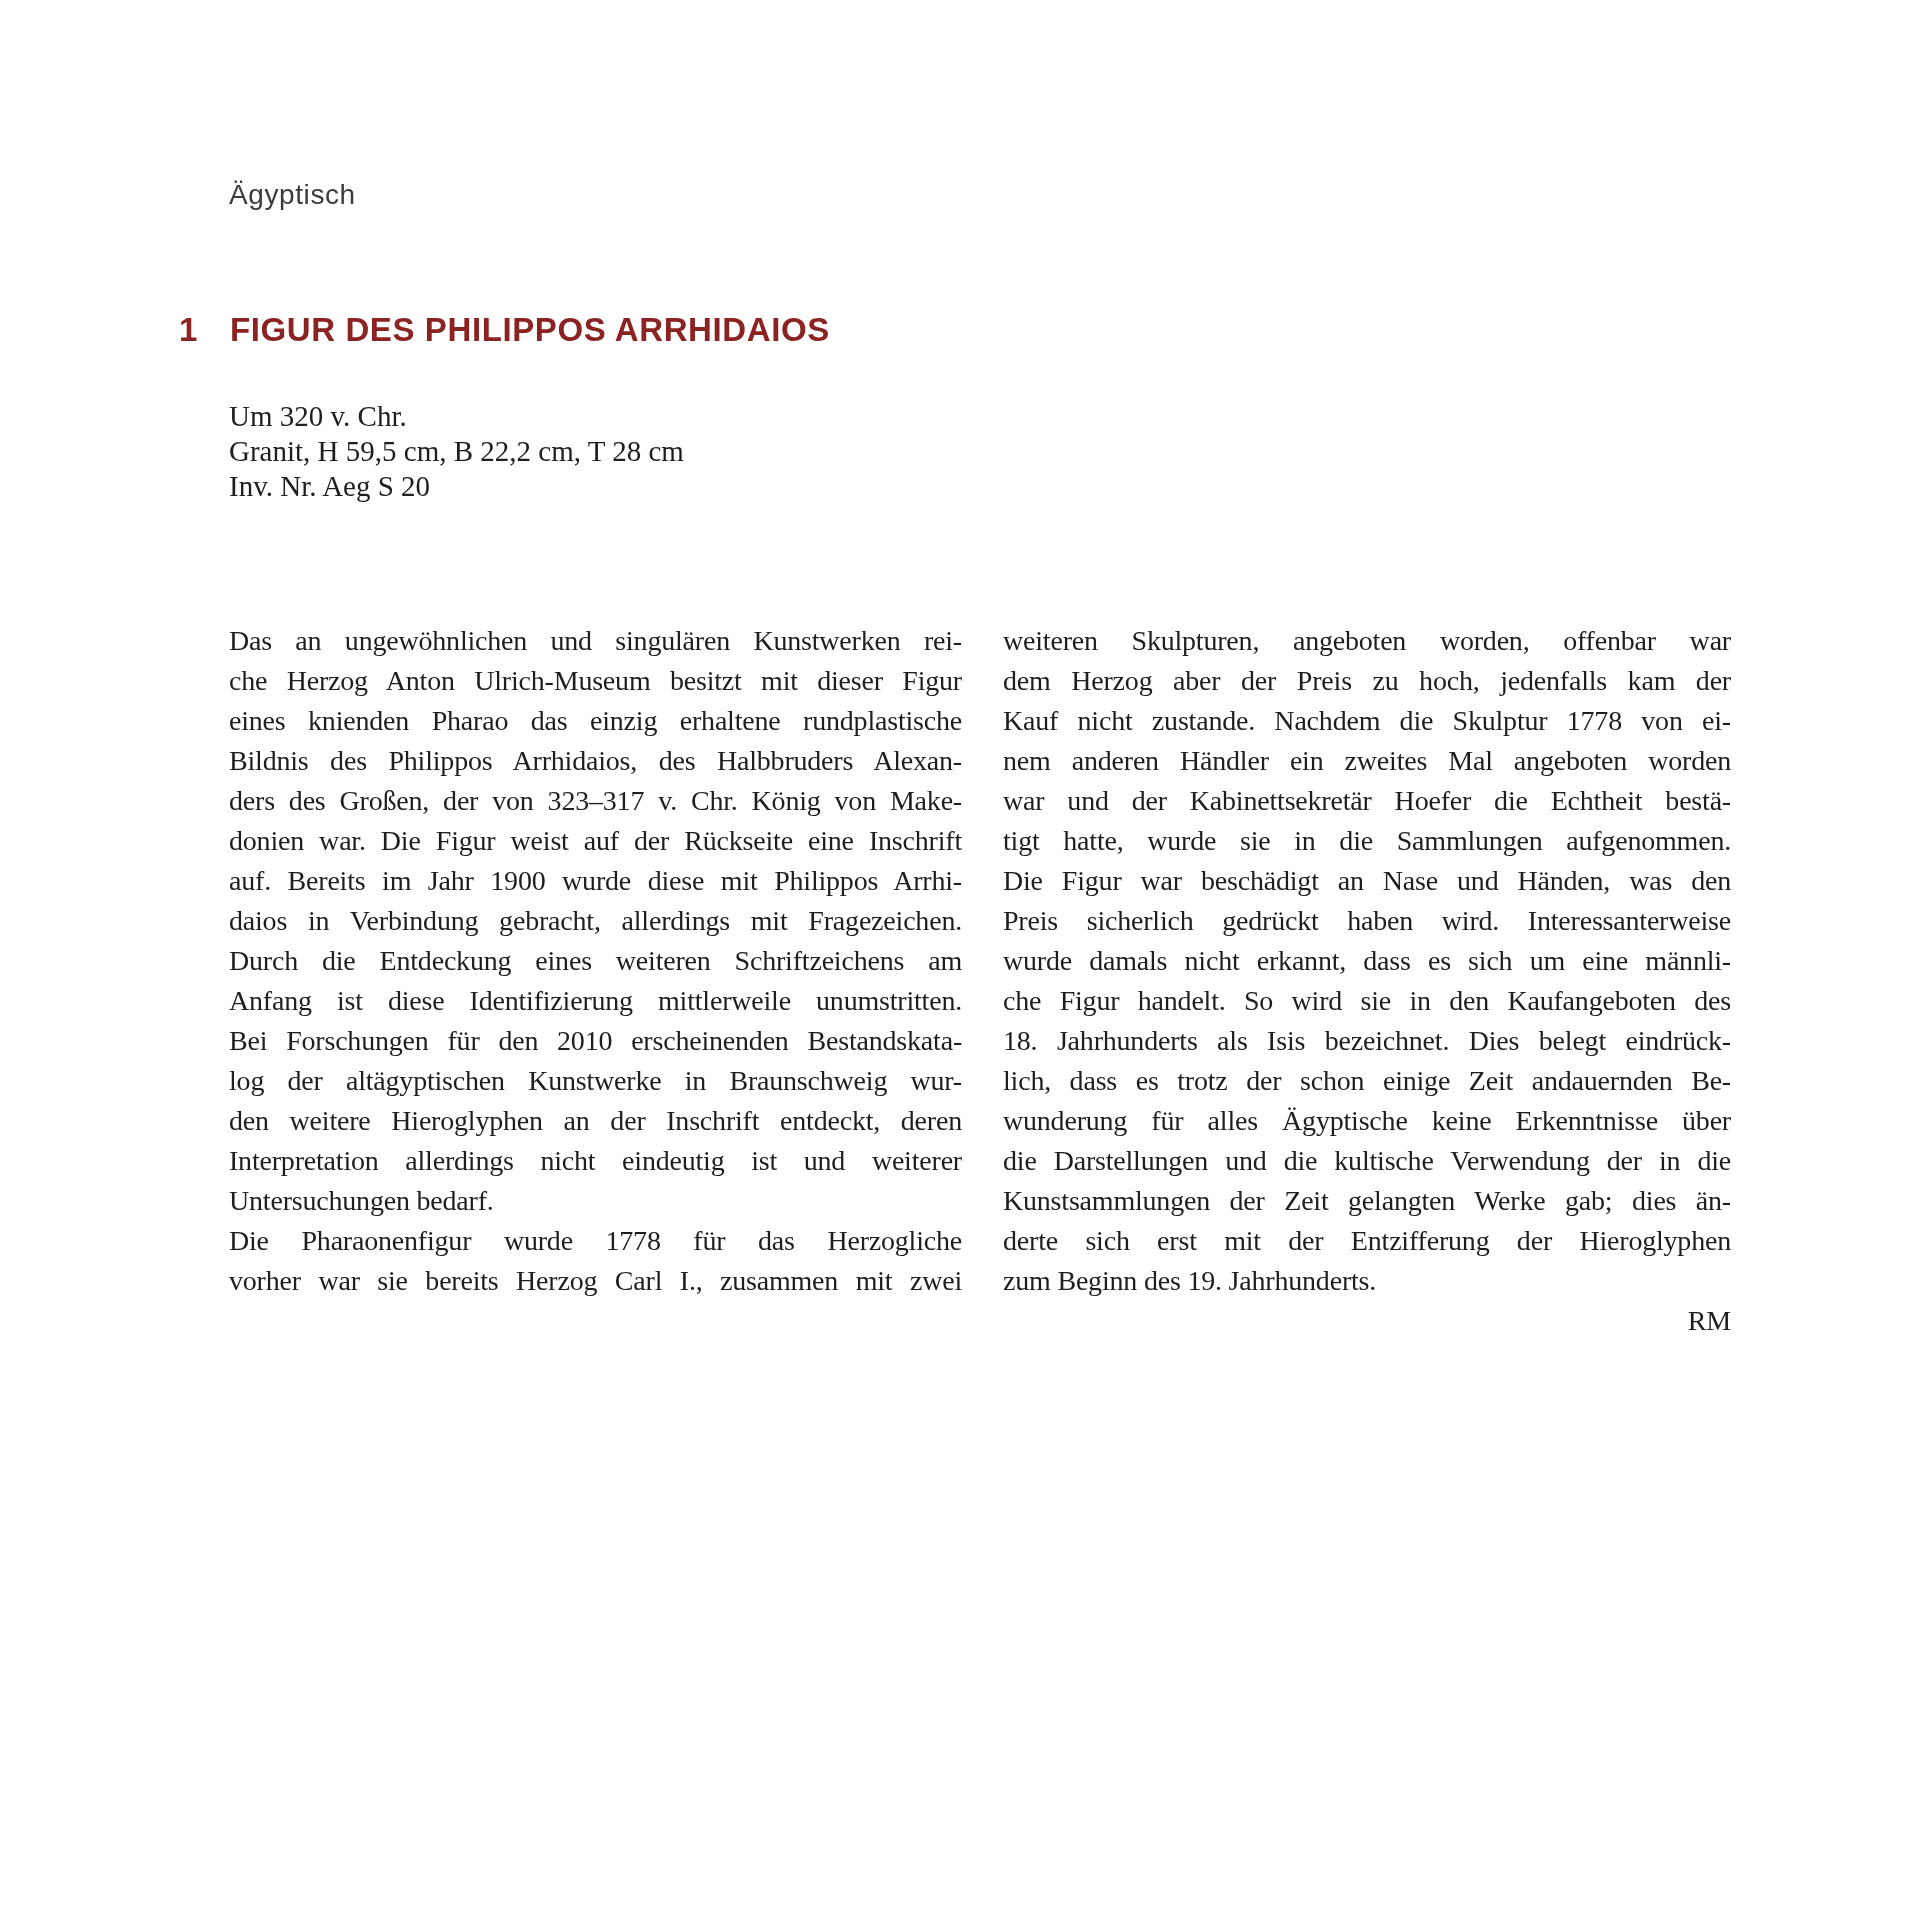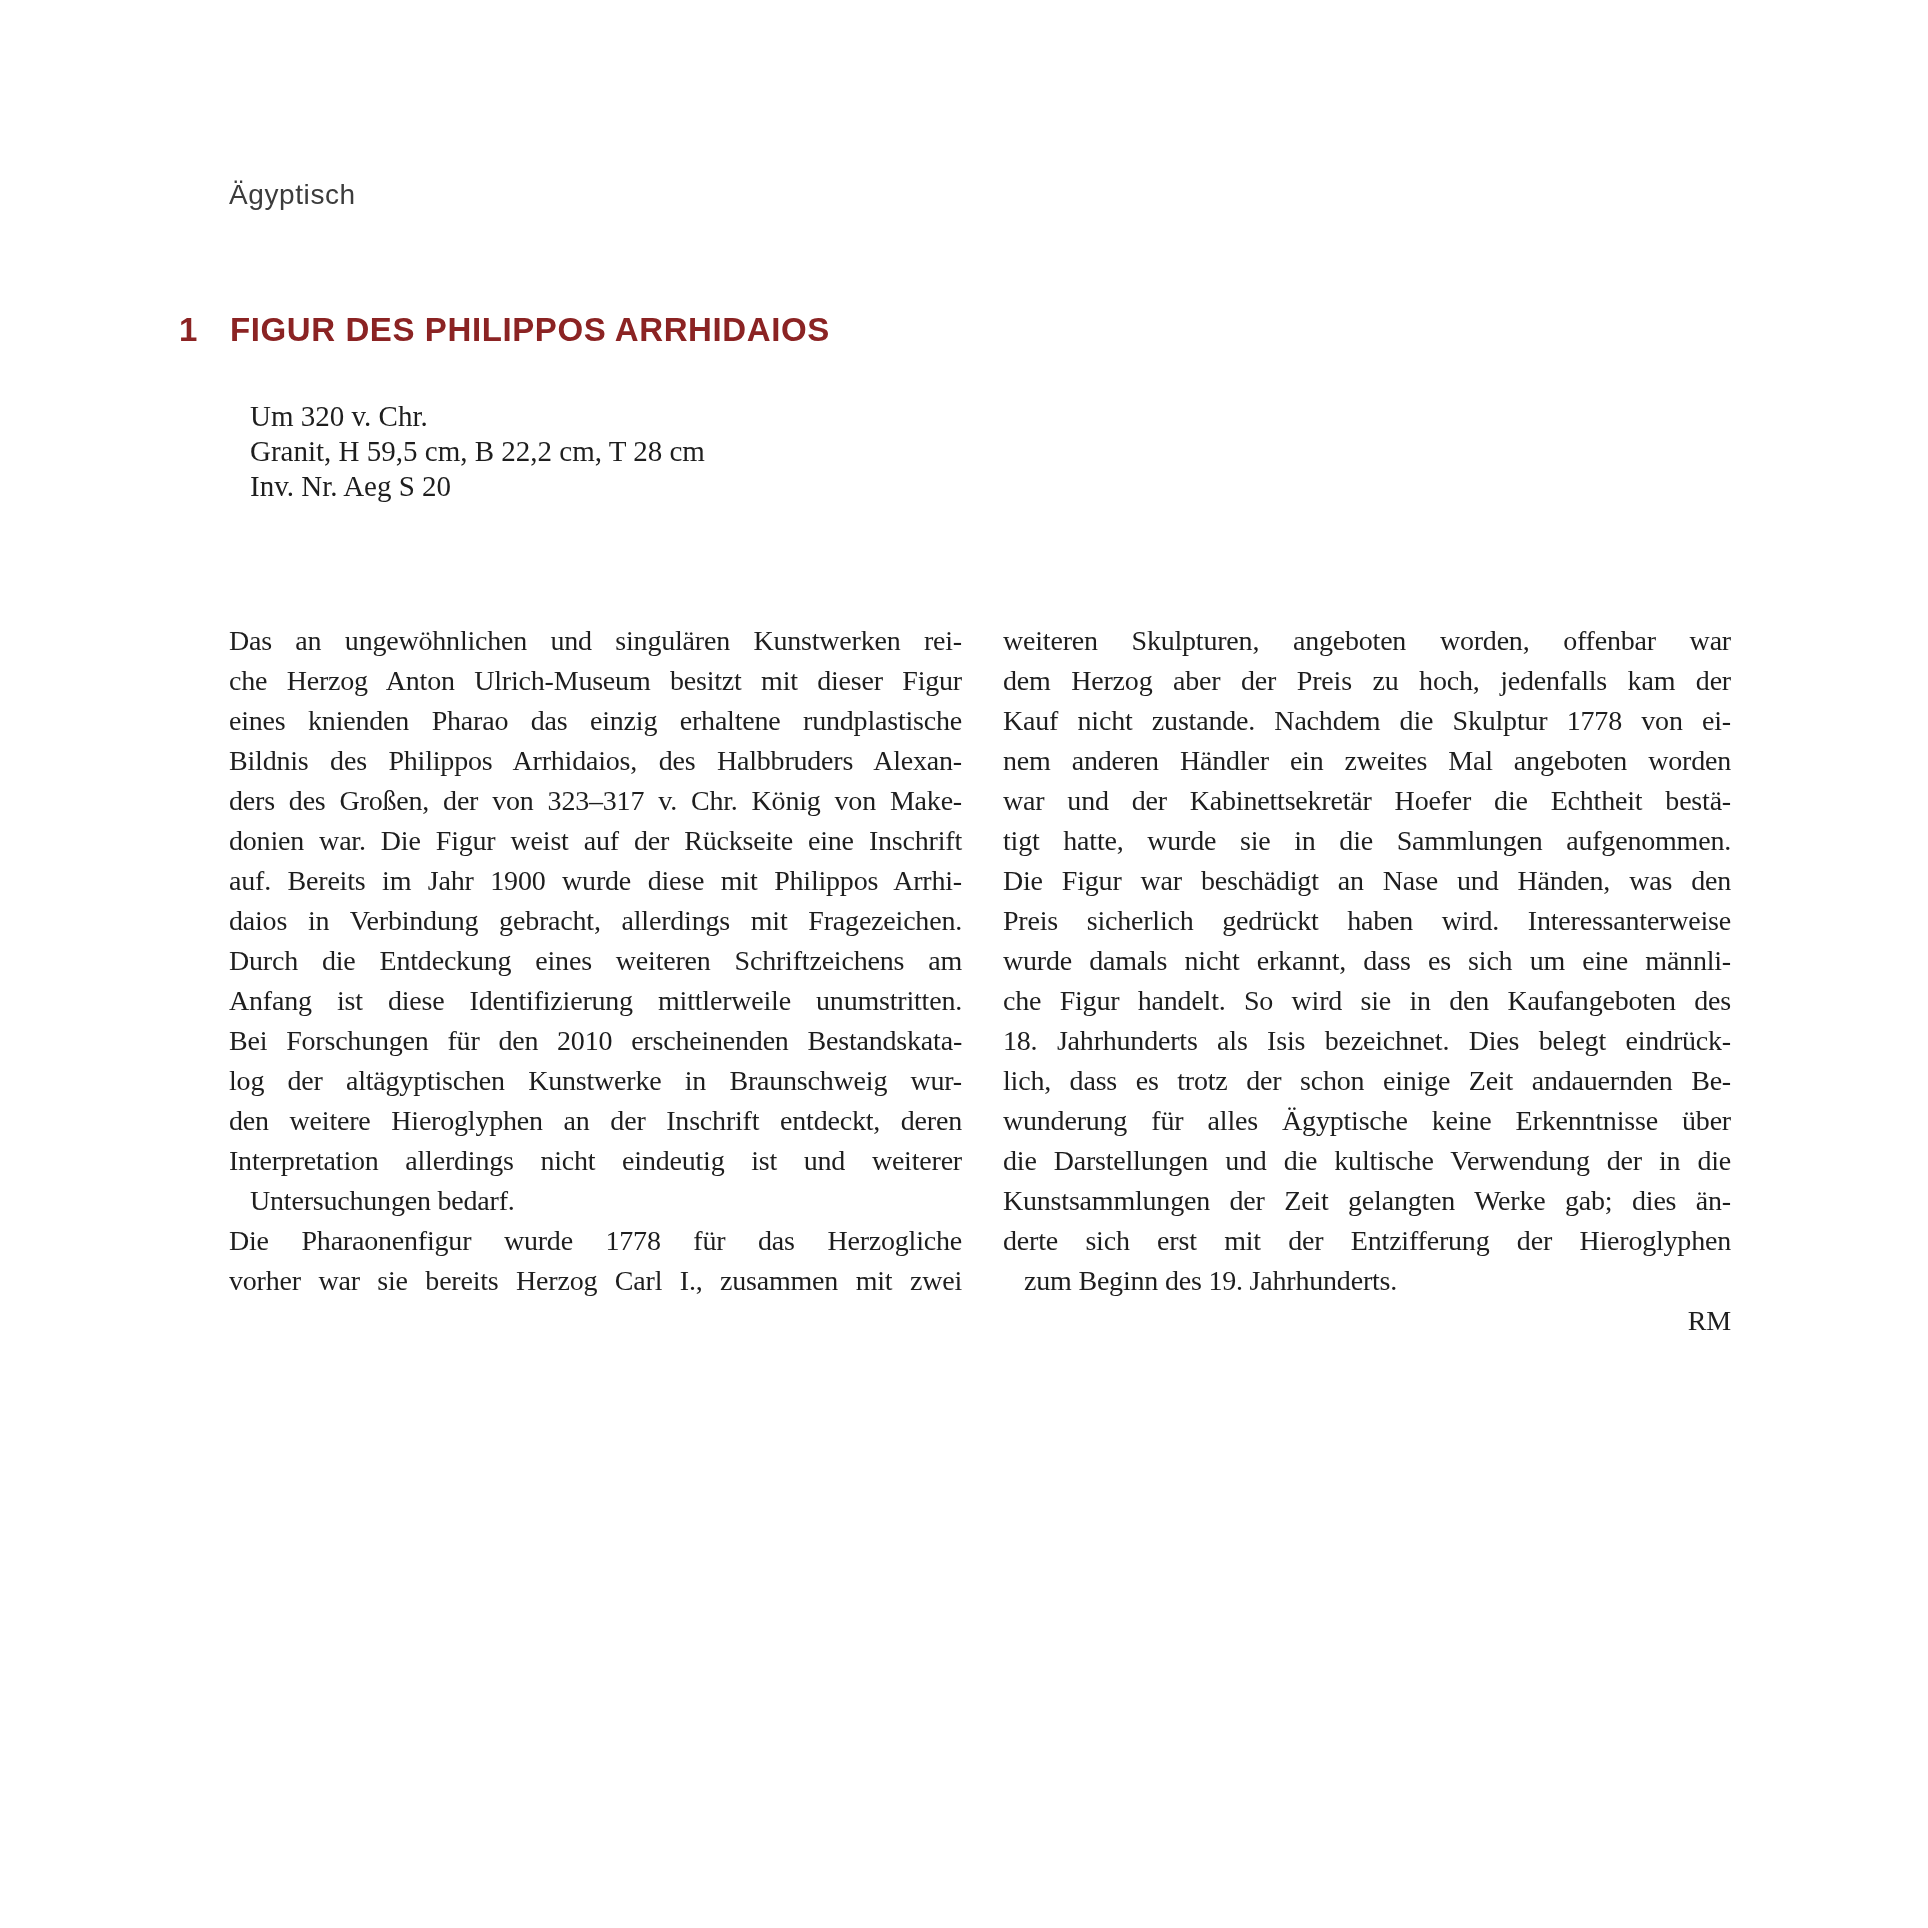--- a/index.html
+++ b/index.html
@@ -52,21 +52,21 @@
     position: absolute;
     top: 621px;
     font-size: 28px;
     line-height: 40px;
     letter-spacing: -0.2px;
   }
   .col-left  { left: 229px;  width: 733px; }
   .col-right { left: 1003px; width: 728px; }
 
   .line.justify { text-align: justify; text-align-last: justify; }
-  .line.end     { text-align: justify; text-align-last: left; margin-left: 21px; }
+  .line.end     { text-align: justify; text-align-last: left; }
   .line.right   { text-align: right;   text-align-last: right; }
 
   .page-number {
     position: absolute;
     left: 229px;
     top: 1806px;
     font-family: "Liberation Sans", sans-serif;
     font-size: 22px;
     font-weight: 400;
     color: #15803d;

